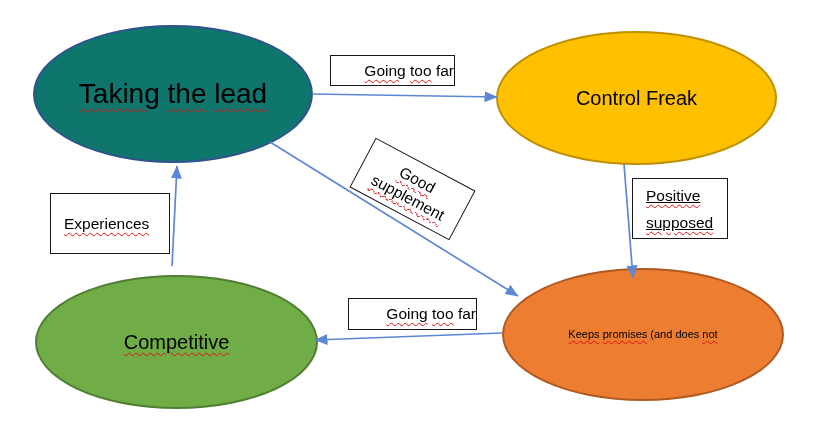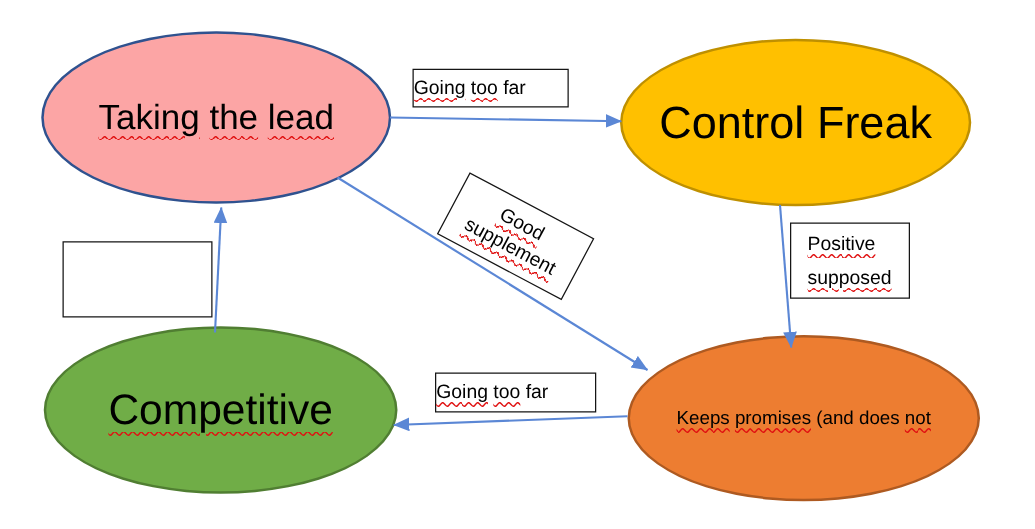--- a/index.html
+++ b/index.html
@@ -6,37 +6,37 @@
   .canvas {
     position:relative; width:828px; height:423px; background:#ffffff;
     font-family:"Liberation Sans", sans-serif; color:#000; overflow:hidden;
   }
   
   .node {
     position:absolute; border-radius:50%; box-sizing:border-box;
     display:flex; flex-direction:column; align-items:center; justify-content:center;
     text-align:center; z-index:2;
   }
-  .node-blue   { left:33px;  top:25px;  width:280px; height:138px; background:#fca5a5; border:2.5px solid #2F528F; font-size:28px;justify-content:center; }
-  .node-yellow { left:496px; top:31px;  width:281px; height:134px; background:#FFC000; border:2.5px solid #BF9000; font-size:36px; }
-  .node-green  { left:35px;  top:261px; width:283px; height:134px; background:#70AD47; border:2.5px solid #507E32; font-size:34px; }
-  .node-orange { left:502px; top:268px; width:282px; height:133px; background:#ED7D31; border:2.5px solid #AE5A21; font-size:15px; padding:0 12px; }
+  .node-blue   { left:33px;  top:25px;  width:280px; height:138px; background:#0f766e; border:2.5px solid #2F528F; font-size:28px;justify-content:center; }
+  .node-yellow { left:496px; top:31px;  width:281px; height:134px; background:#FFC000; border:2.5px solid #BF9000; font-size:20px; }
+  .node-green  { left:35px;  top:275px; width:283px; height:134px; background:#70AD47; border:2.5px solid #507E32; font-size:20px; }
+  .node-orange { left:502px; top:268px; width:282px; height:133px; background:#ED7D31; border:2.5px solid #AE5A21; font-size:11px; padding:0 12px; }
   .node-orange .wline { line-height:29px; }
   
   .edges { position:absolute; left:0; top:0; z-index:5; pointer-events:none; }
   
   .lbox {
     position:absolute; background:#ffffff; border:1.6px solid #151515; box-sizing:border-box;
     font-size:15.5px; display:flex; flex-direction:column; justify-content:center; z-index:6;
   }
-  .lbox-center { align-items:flex-start; text-align:center; }
+  .lbox-center { align-items:flex-end; text-align:center; }
   .lbox-left   { align-items:flex-start; text-align:left; padding-left:13px; }
   .lbox-top-far   { left:330px; top:55px;  width:125px; height:31px; }
   .lbox-pos       { left:632px; top:178px; width:96px;  height:61px; }
-  .lbox-pos .wline { line-height:27px; }
+  .lbox-pos .wline { line-height:27px;text-decoration:underline; }
   .lbox-exp       { left:50px;  top:193px; width:120px; height:61px; }
   .lbox-exp .wline { line-height:27px; }
   .lbox-bot-far   { left:348px; top:298px; width:129px; height:32px; }
   .lbox-good      { left:356px; top:161px; width:113px; height:56px; transform:rotate(28deg); align-items:center; text-align:center; }
   .lbox-good .wline { line-height:20px; }
   
   .sq {
     text-decoration-line:underline;
     text-decoration-style:wavy;
     text-decoration-color:#e01010;
@@ -87,19 +87,20 @@
       <div class="wline"><span class="sq">Good</span></div>
       <div class="wline"><span class="sq">supplement</span></div>
     </div>
 
   <div class="lbox lbox-pos lbox-left">
       <div class="wline"><span class="sq">Positive</span></div>
       <div class="wline"><span class="sq">supposed</span></div>
     </div>
 
   <div class="lbox lbox-exp lbox-left">
+      <div class="wline"><span class="sq">Experiences</span></div>
     </div>
 
   <div class="lbox lbox-bot-far lbox-center">
       <div class="wline"><span class="sq">Going</span> <span class="sq">too</span> <span>far</span></div>
     </div>
 
 </div>
 
 </body></html>

